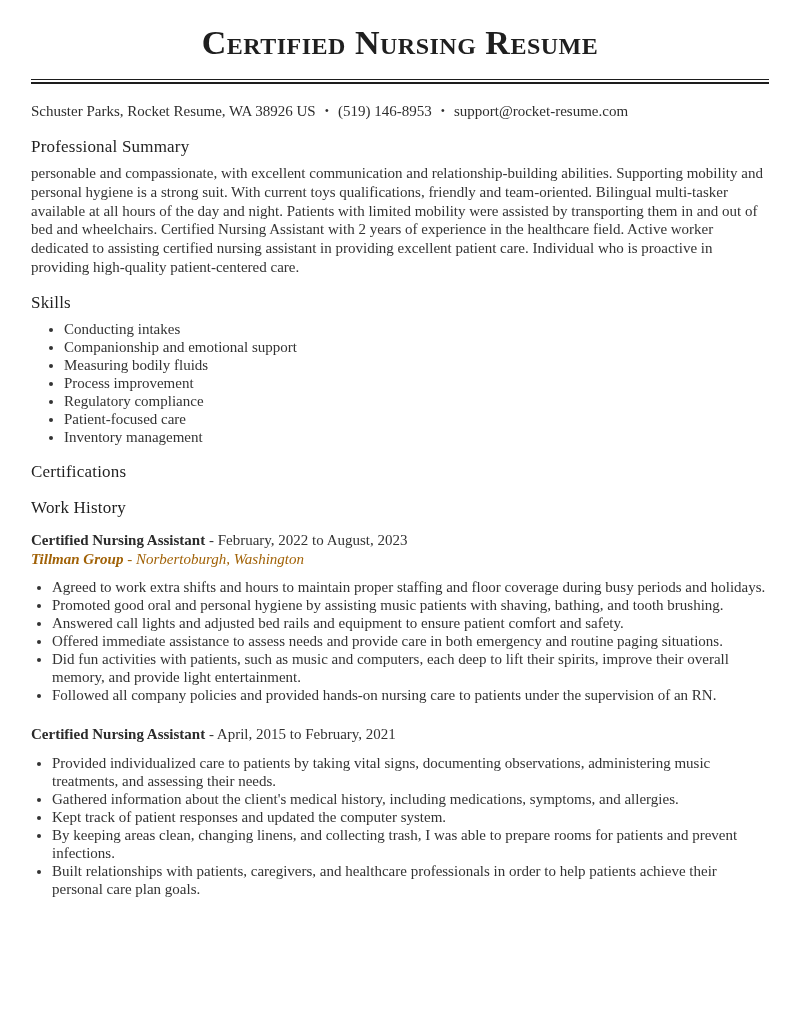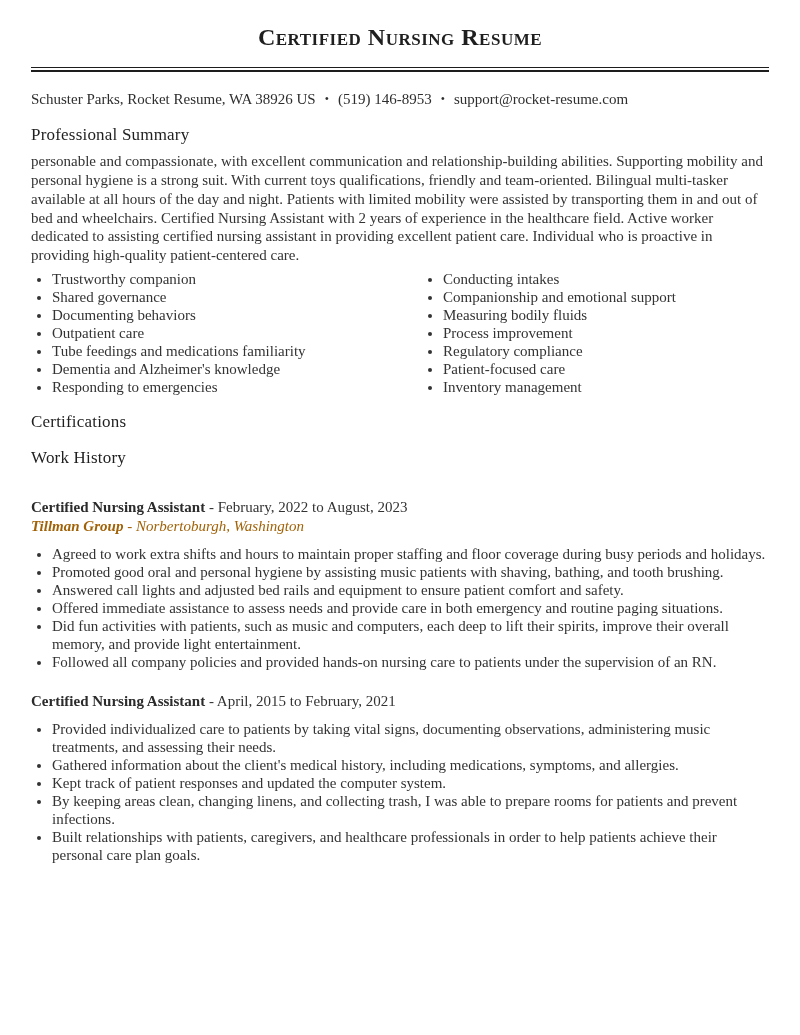--- a/index.html
+++ b/index.html
@@ -10,21 +10,21 @@
     padding: 0 31px 18px 31px;
     font-family: "Liberation Serif", "DejaVu Serif", serif;
     font-size: 15px;
     color: #333333;
   }
 
   
   .resume-title {
     margin: 23px 0 0 0;
     text-align: center;
-    font-size: 24px;
+    font-size: 34px;
     font-weight: 700;
     font-variant: small-caps;
     letter-spacing: 0.5px;
     line-height: 1.18;
     color: #1f1f1f;
   }
   .header-rule {
     margin-top: 16px;
     height: 2px;
     border-top: 1.5px solid #1d1d1d;
@@ -67,21 +67,21 @@
     color: #333333;
   }
   ul.bullet-list li { margin: 0; padding: 0; }
 
   
   .skills-columns { display: flex; }
   .skills-columns ul { flex: 1 1 50%; }
   .skills-columns ul.right-col { padding-left: 33px; box-sizing: border-box; }
 
   
-  .job { margin-top: 30px; }
+  .job { margin-top: 13px; }
   .job + .job { margin-top: 21px; }
   .job-title-line { line-height: 1.27; color: #333333; }
   .job-title { font-weight: 700; color: #2b2b2b; }
   .job-company-line { line-height: 1.27; font-style: italic; color: #a16207; }
   .job-company { font-weight: 700; }
   .job ul.bullet-list { margin-top: 9px; }
 </style>
 </head>
 <body>
 
@@ -92,30 +92,22 @@
     <span>Schuster Parks, Rocket Resume, WA 38926 US</span><span class="contact-sep">•</span><span>(519) 146-8953</span><span class="contact-sep">•</span><span>support@rocket-resume.com</span>
   </div>
 </header>
 
 <section>
   <h2 class="section-heading">Professional Summary</h2>
   <p class="summary-text">personable and compassionate, with excellent communication and relationship-building abilities. Supporting mobility and personal hygiene is a strong suit. With current toys qualifications, friendly and team-oriented. Bilingual multi-tasker available at all hours of the day and night. Patients with limited mobility were assisted by transporting them in and out of bed and wheelchairs. Certified Nursing Assistant with 2 years of experience in the healthcare field. Active worker dedicated to assisting certified nursing assistant in providing excellent patient care. Individual who is proactive in providing high-quality patient-centered care.</p>
 </section>
 
 <section>
+  <h2 class="section-heading">Skills</h2>
   <div class="skills-columns">
-    <ul class="bullet-list left-col">
-      <li>Trustworthy companion</li>
-      <li>Shared governance</li>
-      <li>Documenting behaviors</li>
-      <li>Outpatient care</li>
-      <li>Tube feedings and medications familiarity</li>
-      <li>Dementia and Alzheimer's knowledge</li>
-      <li>Responding to emergencies</li>
-    </ul>
     <ul class="bullet-list right-col">
       <li>Conducting intakes</li>
       <li>Companionship and emotional support</li>
       <li>Measuring bodily fluids</li>
       <li>Process improvement</li>
       <li>Regulatory compliance</li>
       <li>Patient-focused care</li>
       <li>Inventory management</li>
     </ul>
   </div>

